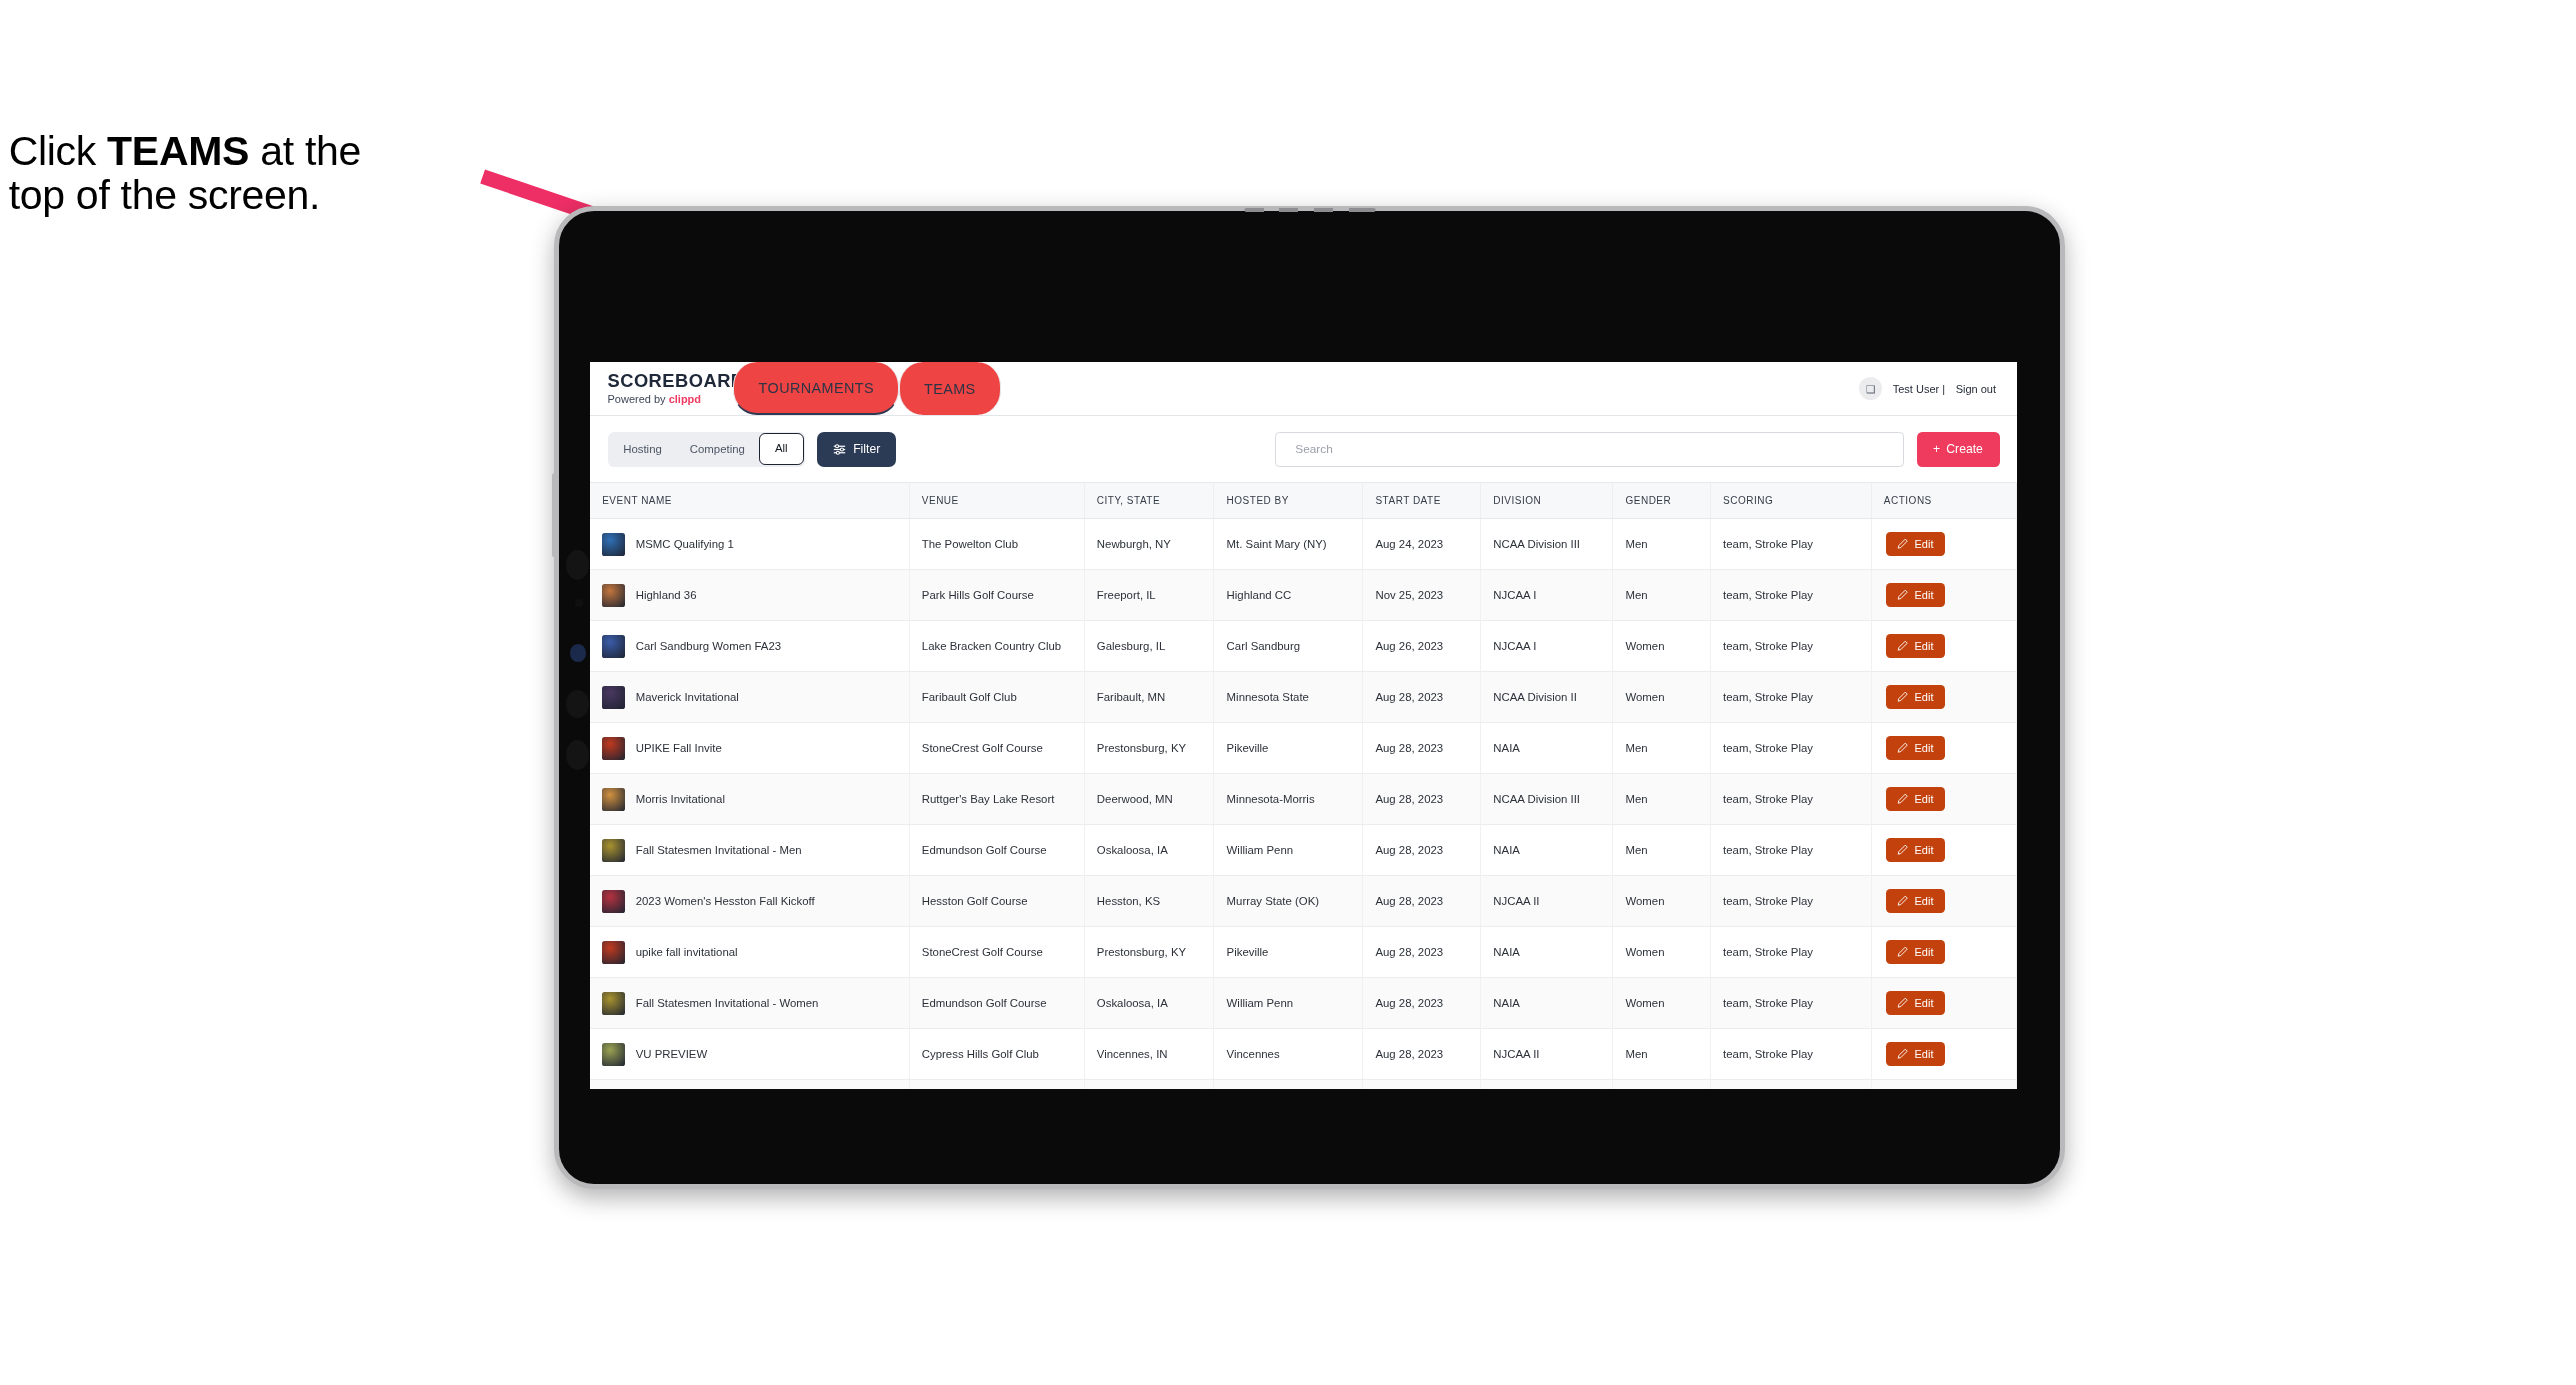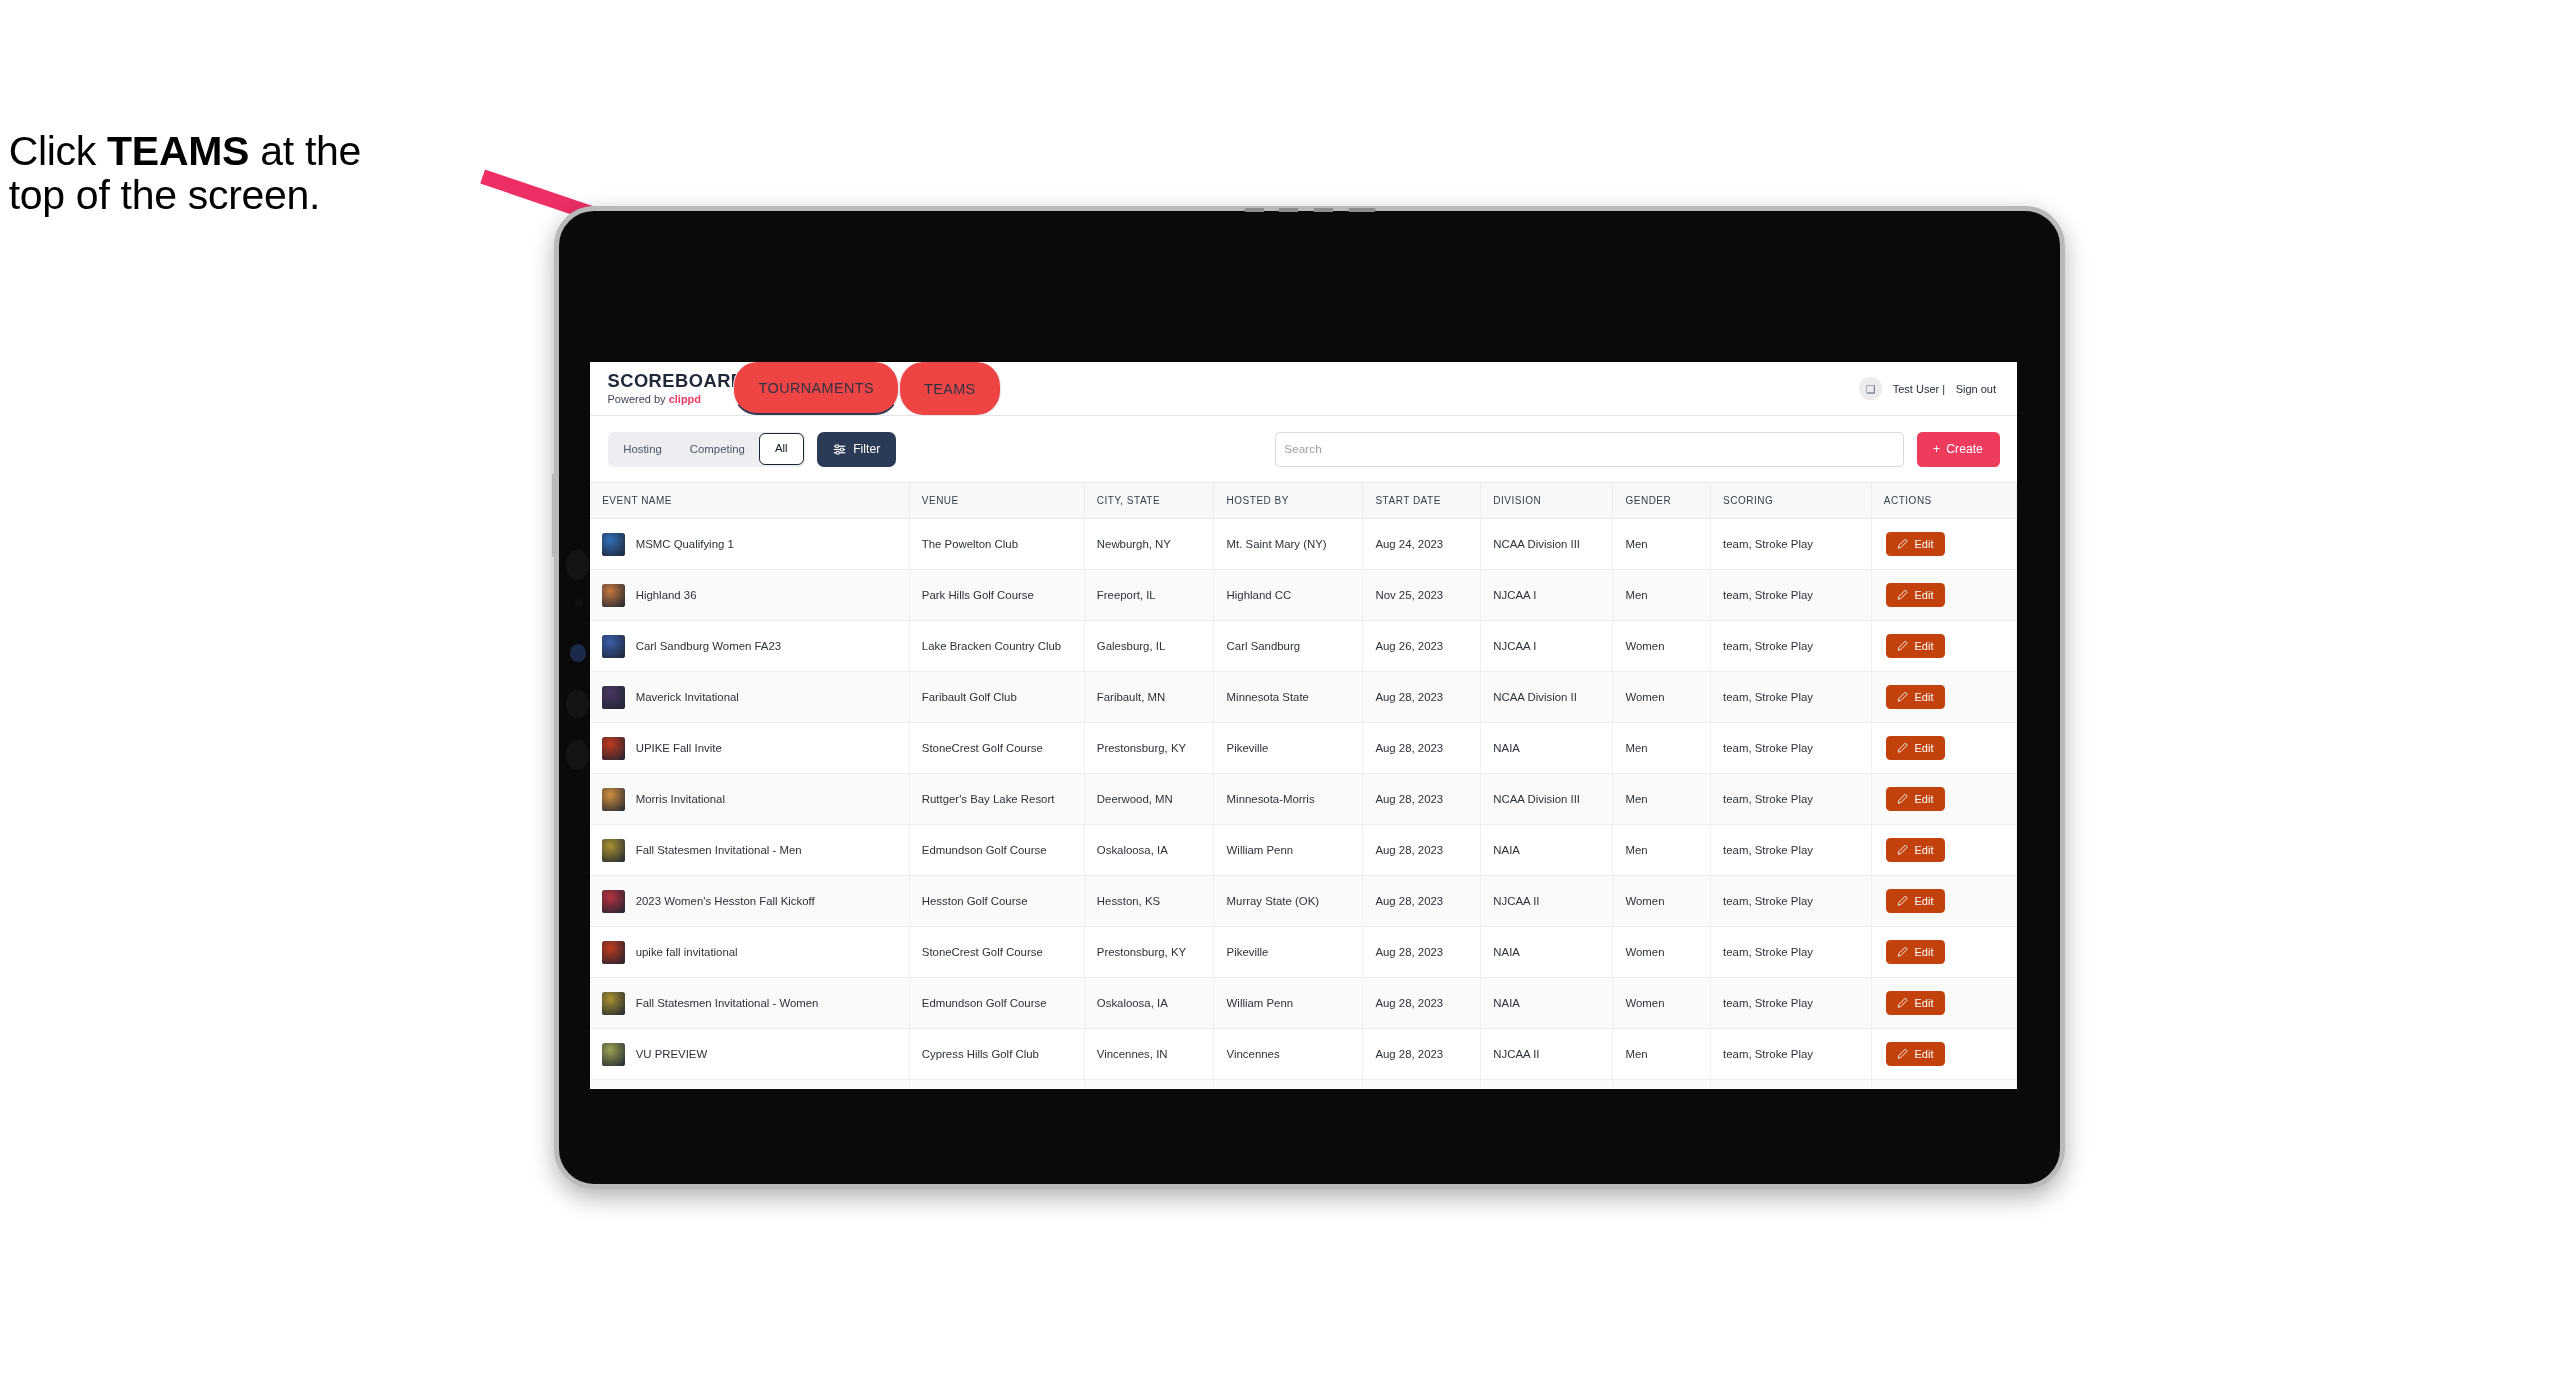--- a/index.html
+++ b/index.html
@@ -87,21 +87,21 @@
     background:#fff; border:1.4px solid #1b2230; border-radius:6.1px;
     line-height:29px; height:32px; color:#121721; padding:0 15px; font-weight:500;
   }
   .filter-btn {
     display:flex; align-items:center; gap:7px; height:35px; padding:0 15.7px;
     background:#2b3a55; color:#fff; border-radius:7px; font-size:12.2px; cursor:pointer;
   }
   .search-wrap { margin-left:auto; display:flex; align-items:center; gap:12.2px; }
   .search-input {
     width:629px; height:35px; border:0.9px solid #d6d9de; border-radius:4.4px;
-    padding:0 8px; font-size:11.8px; color:#25292f; background:#fff;
+    padding:0 19px; font-size:11.8px; color:#25292f; background:#fff;
     font-family:"Liberation Sans", sans-serif;
   }
   .search-input::placeholder { color:#9a9fa8; }
   .create-btn {
     display:flex; align-items:center; gap:6.1px; height:35px; padding:0 16.6px;
     background:#ef3b5e; color:#fff; border:none; border-radius:5.2px;
     font-size:12.2px; cursor:pointer; font-family:"Liberation Sans", sans-serif;
   }
 
   

